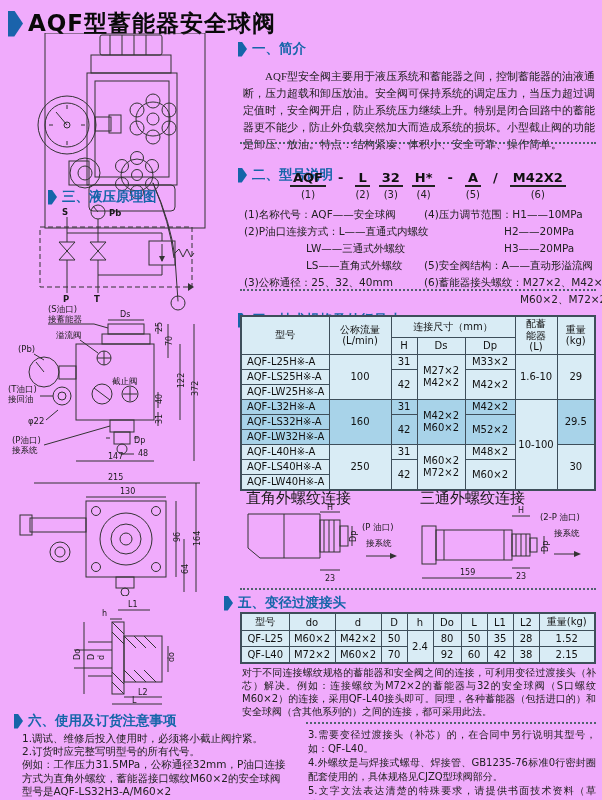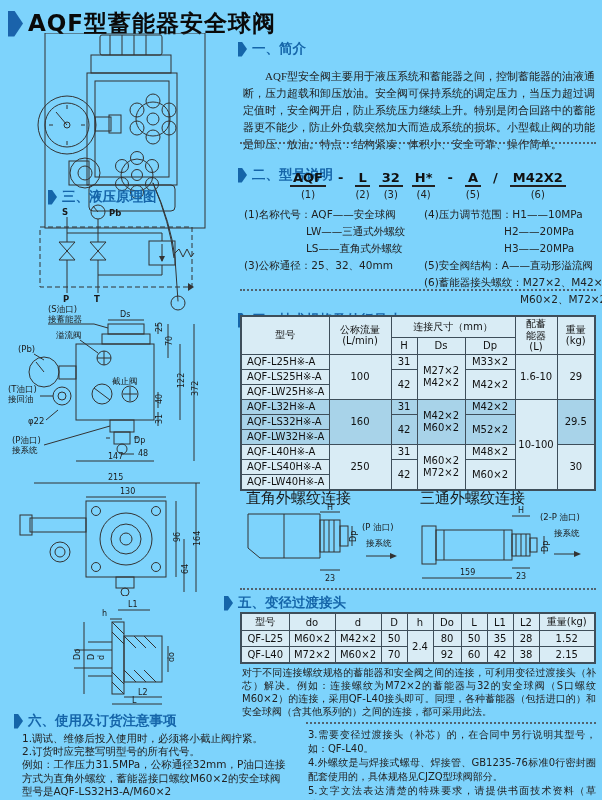--- a/index.html
+++ b/index.html
@@ -1,16 +1,16 @@
 <!DOCTYPE html>
 <html><head>
 <meta charset="utf-8">
 <style>
   html,body{margin:0;padding:0;}
-  .page{position:relative;width:602px;height:800px;background:#7dd3fc;overflow:hidden;
+  .page{position:relative;width:602px;height:800px;background:#f0abfc;overflow:hidden;
         font-family:"DejaVu Sans","Liberation Sans",sans-serif;color:#222;}
   
   .sec{position:absolute;display:flex;align-items:center;gap:5px;}
   .flag{width:9px;height:15px;background:#1565a9;clip-path:polygon(0 0,42% 0,100% 50%,42% 100%,0 100%);flex:0 0 auto;}
   .flag.big{width:15px;height:26px;background:#1a63ab;}
   .sec-t{color:#1565a9;font-weight:bold;font-size:13.5px;white-space:nowrap;}
   .title-t{color:#0a0a0a;font-weight:bold;font-size:23px;letter-spacing:1px;white-space:nowrap;}
   
   .body-text{position:absolute;font-size:11px;line-height:1.55;text-align:justify;}
   .indent2{text-indent:22px;}
@@ -154,20 +154,21 @@
         <span class="mc-p">/</span>
         <span class="mc-n"></span>
       </div>
     <div class="mc">
         <span class="mc-p u">M42X2</span>
         <span class="mc-n">(6)</span>
       </div>
   </div>
   <div class="legend" style="left:244px;top:206px;width:182px;">
     <div>(1)名称代号：AQF——安全球阀</div>
+    <div>(2)P油口连接方式：L——直通式内螺纹</div>
     <div class="ind-a">LW——三通式外螺纹</div>
     <div class="ind-a">LS——直角式外螺纹</div>
     <div>(3)公称通径：25、32、40mm</div>
   </div>
   <div class="legend" style="left:424px;top:206px;width:175px;">
     <div>(4)压力调节范围：H1——10MPa</div>
     <div class="ind-b">H2——20MPa</div>
     <div class="ind-b">H3——20MPa</div>
     <div>(5)安全阀结构：A——直动形溢流阀</div>
     <div>(6)蓄能器接头螺纹：M27×2、M42×2</div>

